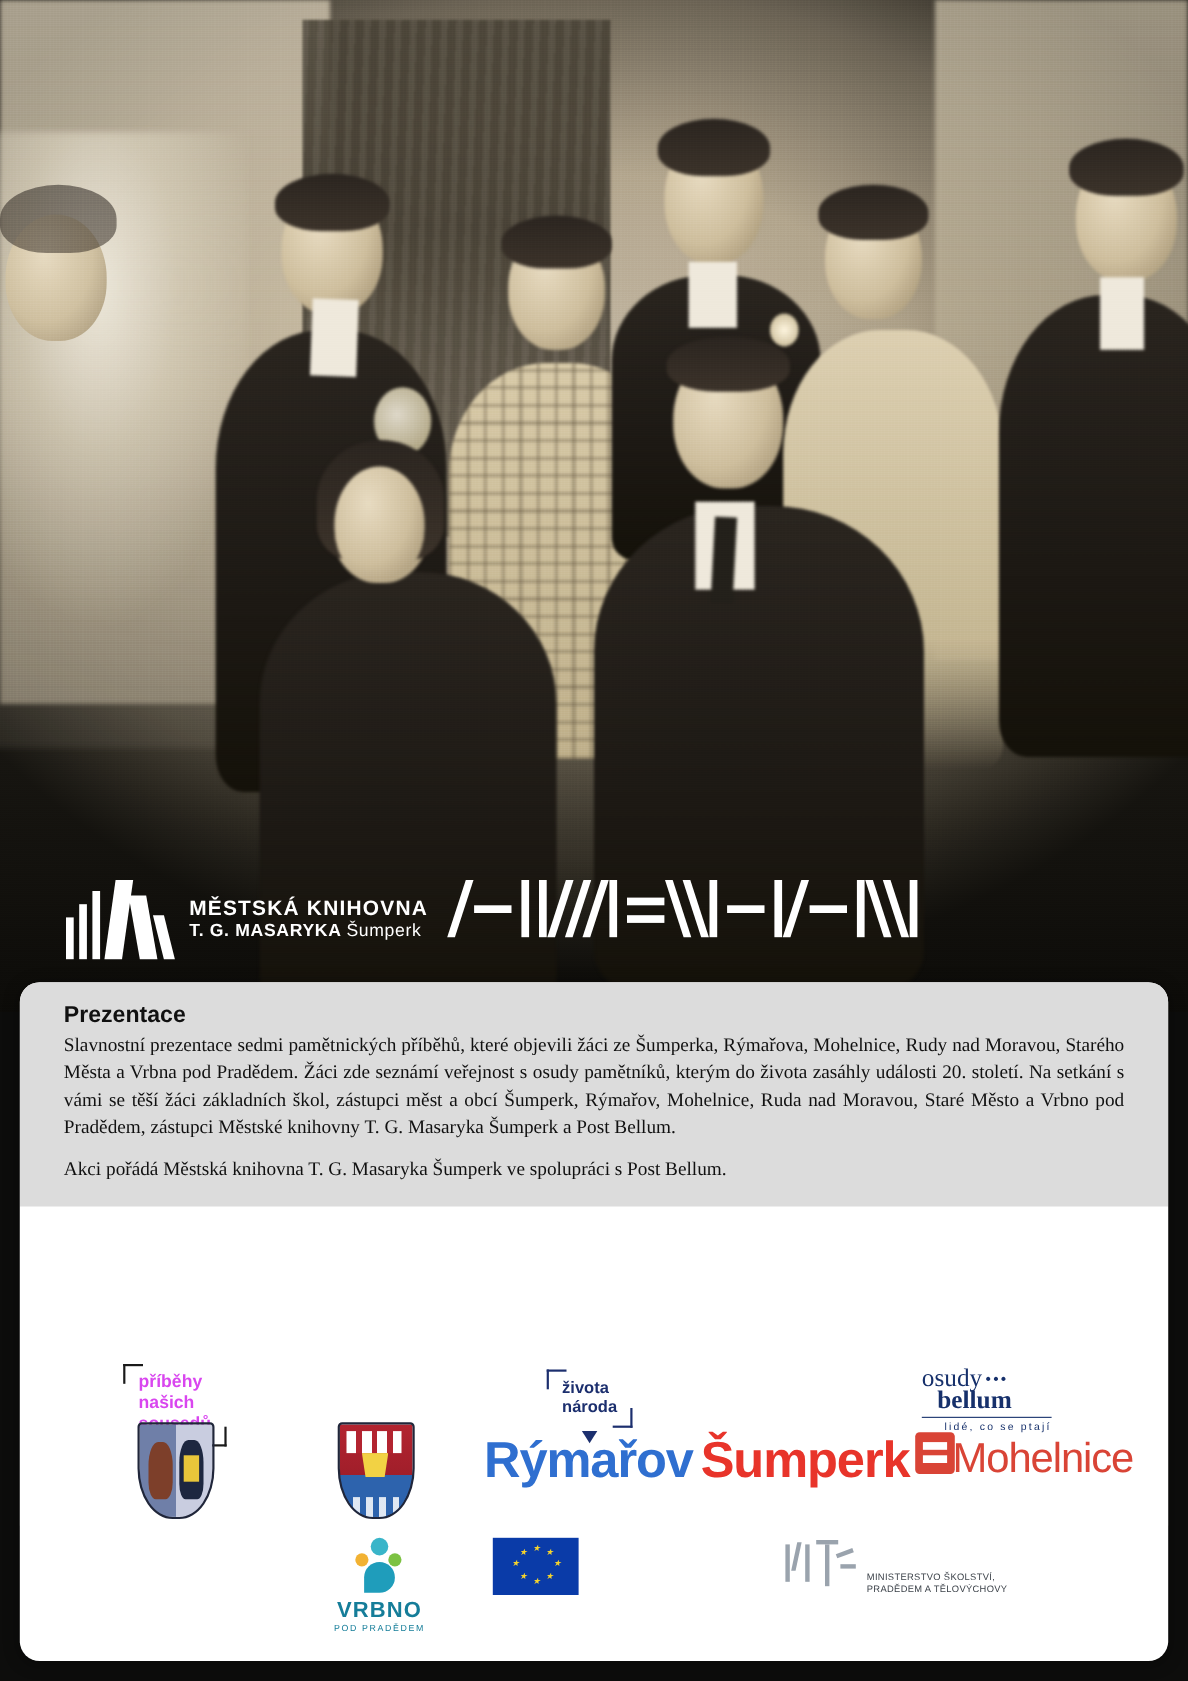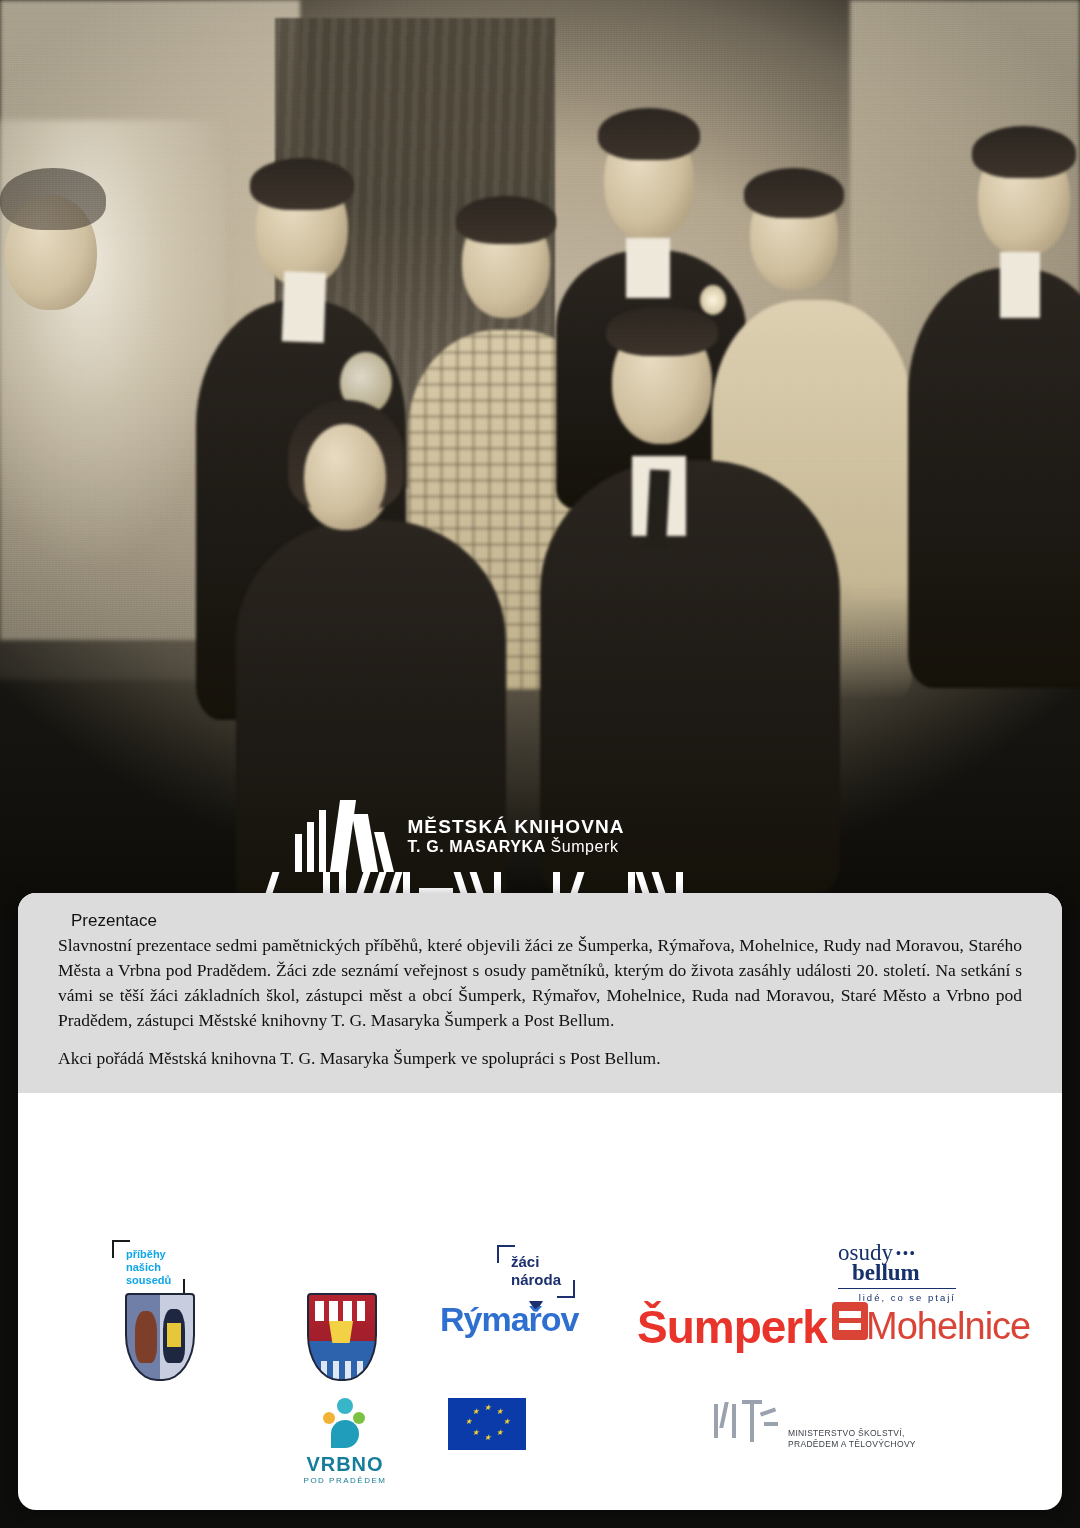--- a/index.html
+++ b/index.html
@@ -107,24 +107,23 @@
     background: radial-gradient(ellipse 60% 55% at 45% 25%, rgba(255,252,243,0.75) 0%, rgba(236,229,210,0.45) 50%, rgba(200,190,168,0.1) 100%);
     filter: blur(3px);
   }
 
   
   .logo-strip {
     position: absolute;
     left: 0; top: 800px;
     width: 860px; height: 100px;
     display: flex;
-    align-items: center;
+    align-items: flex-start;
     padding-left: 60px;
     box-sizing: border-box;
-    flex-direction: column;
   }
   .lib-logo { display: flex; align-items: center; gap: 14px; }
   .lib-mark { position: relative; width: 98px; height: 72px; }
   .lib-mark i {
     position: absolute; bottom: 0; background: #fff; display: block;
   }
   .lib-text { color: #fff; line-height: 1.15; }
   .lib-text .l1 { font-size: 19px; font-weight: bold; letter-spacing: 1.1px; }
   .lib-text .l2 { font-size: 16px; font-weight: bold; letter-spacing: 0.6px; }
   .lib-text .l2 span.soft { font-weight: normal; }
@@ -163,24 +162,24 @@
     background: #ffffff;
     border-radius: 18px;
     overflow: hidden;
     box-shadow: 0 2px 14px rgba(0,0,0,0.35);
   }
   .card-top {
     background: #dcdcdc;
     padding: 18px 40px 22px 40px;
   }
   .eyebrow {
-    font-size: 17px;
-    font-weight: normal;
+    font-size: 21px;
+    font-weight: bold;
     color: #111;
-    margin: 0 0 2px 13px;
+    margin: 0 0 2px 0;
   }
   .title {
     font-size: 52px;
     font-weight: bold;
     color: #000;
     margin: 2px 0 8px 0;
     letter-spacing: -0.5px;
     line-height: 1.05;
   }
   .subtitle {
@@ -212,21 +211,21 @@
   .brk {
     position: relative;
     padding: 8px 14px 10px 14px;
     display: inline-block;
   }
   .brk .tl, .brk .br {
     position: absolute; width: 16px; height: 16px;
   }
   .brk .tl { left: 0; top: 0; border-left: 2px solid #1a1a1a; border-top: 2px solid #1a1a1a; }
   .brk .br { right: 0; bottom: 0; border-right: 2px solid #1a1a1a; border-bottom: 2px solid #1a1a1a; }
-  .brk .txt { font-size: 11px; font-weight: bold; color: #0ea5e9; line-height: 1.18; text-align: left; }
+  .brk .txt { font-size: 16px; font-weight: bold; color: #d946ef; line-height: 1.18; text-align: left; }
   .arrow-down {
     position: absolute;
     left: 50%; bottom: -14px;
     width: 0; height: 0;
     border-left: 7px solid transparent;
     border-right: 7px solid transparent;
     border-top: 11px solid #1a1a1a;
     transform: translateX(-50%);
   }
   .pn-blue .tl, .pn-blue .br { border-color: #1c2f6e; }
@@ -293,21 +292,21 @@
     position: absolute; left: 0; bottom: 0; width: 100%; height: 18px;
     background: repeating-linear-gradient(90deg, #ffffff 0 6px, #2d63ad 6px 12px);
     opacity: 0.85;
   }
 
   .city-word {
     position: absolute;
     font-weight: bold;
     letter-spacing: -1px;
   }
-  .rymarov-word { left: 440px; top: 1300px; font-size: 34px; color: #2f6fd0; }
+  .rymarov-word { left: 440px; top: 1300px; font-size: 46px; color: #2f6fd0; }
   .sumperk-word { left: 637px; top: 1300px; font-size: 46px; color: #e8342a; }
   .mohelnice-word { left: 866px; top: 1305px; font-size: 38px; color: #d94436; font-weight: normal; }
   .mohelnice-mark {
     position: absolute; left: 832px; top: 1302px; width: 36px; height: 38px;
     background: #d94436; border-radius: 4px;
   }
   .mohelnice-mark:after {
     content: ""; position: absolute; left: 7px; top: 9px; width: 22px; height: 7px;
     background: #fff; box-shadow: 0 12px 0 #fff;
   }
@@ -472,21 +471,21 @@
         <div>sousedů</div>
       </div>
       <span class="arrow-down"></span>
     </div>
   </div>
 
   <div class="bracket-logo pn-blue" style="left:497px; top:1245px;">
     <div class="brk">
       <span class="tl"></span><span class="br"></span>
       <div class="txt" style="font-size:15px;">
-        <div>žáci</div>
+        <div>života</div>
         <div>národa</div>
       </div>
       <span class="arrow-down"></span>
     </div>
   </div>
 
   <div class="postbellum">
     <div style="position:relative;">
       <div class="pb-word">osudy</div>
       <div class="pb-word" style="margin-left:14px; font-weight:bold;">bellum</div>

